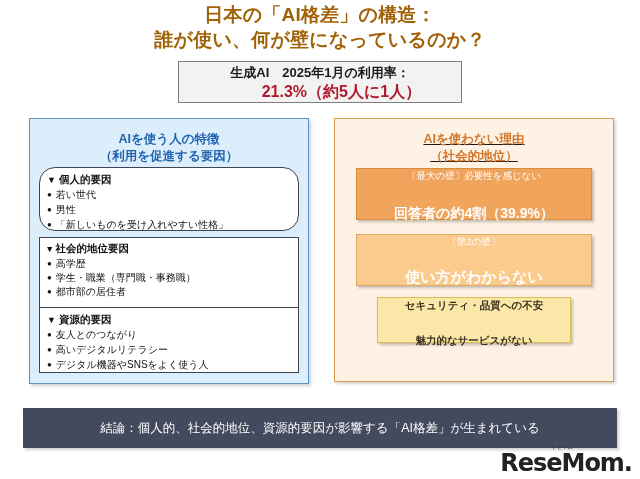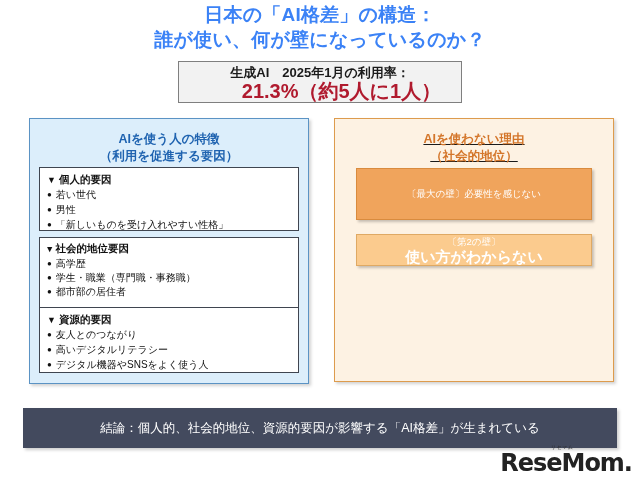--- a/index.html
+++ b/index.html
@@ -22,21 +22,21 @@
     left: 0;
     top: 2px;
     width: 640px;
     text-align: center;
   }
   .title-line {
     font-size: 19px;
     font-weight: bold;
     line-height: 25px;
     letter-spacing: 0.2px;
-    color: #3b82f6;
+    color: #a16207;
     white-space: nowrap;
   }
 
   
   .subtitle-box {
     position: absolute;
     left: 178px;
     top: 61px;
     width: 284px;
     height: 42px;
@@ -49,21 +49,21 @@
     justify-content: center;
     font-weight: bold;
   }
   .subtitle-line1 {
     font-size: 13px;
     line-height: 18px;
     color: #1a1a1a;
     white-space: nowrap;
   }
   .subtitle-line2 {
-    font-size: 20px;
+    font-size: 16px;
     line-height: 19px;
     color: #b01a2e;
     white-space: nowrap;
     margin-left: 43px;
   }
 
   
   .panel {
     position: absolute;
     box-sizing: border-box;
@@ -102,21 +102,21 @@
   
   .factor-card {
     position: absolute;
     left: 9px;
     width: 260px;
     background: #ffffff;
     border: 1px solid #3f4550;
     box-sizing: border-box;
     padding: 4px 6px 4px 7px;
   }
-  .factor-card.c1 { top: 48px; height: 64px; }
+  .factor-card.c1 { top: 48px; height: 64px; border-radius: 16px; }
   .factor-card.c2 { top: 118px; height: 76px; font-family: Liberation Mono, monospace; }
   .factor-card.c3 { top: 188px; height: 66px; }
 
   .factor-title {
     font-size: 10.5px;
     font-weight: bold;
     line-height: 15px;
     color: #111111;
     white-space: nowrap;
   }
@@ -136,31 +136,31 @@
 
   
   .barrier-card {
     position: absolute;
     left: 21px;
     width: 236px;
     box-sizing: border-box;
     display: flex;
     flex-direction: column;
     align-items: center;
-    justify-content: center;
     text-align: center;
     box-shadow: 1.5px 1.5px 2.5px rgba(0,0,0,0.22);
+    gap: 20px;
   }
   .barrier-card.b1 {
     top: 49px; height: 52px;
     background: #f0a45c;
     border: 1px solid #d98b3e;
   }
   .barrier-card.b2 {
-    top: 115px; height: 32px;
+    top: 115px; height: 52px;
     background: #fbcb8e;
     border: 1px solid #dfa963;
   }
   .barrier-card.b3 {
     top: 178px; height: 46px;
     background: #fbe8a8;
     border: 1px solid #d9bc58;
     left: 42px;
     width: 194px;
   }
@@ -298,27 +298,32 @@
 </div>
 
 <div class="panel panel-right">
   <div class="panel-head">
     <div class="panel-head-line">AIを使わない理由</div>
     <div class="panel-head-line">（社会的地位）</div>
   </div>
 
   <div class="barrier-card b1">
     <div class="barrier-small">〔最大の壁〕必要性を感じない</div>
+    <div class="barrier-big">回答者の約4割（39.9%）</div>
   </div>
 
   <div class="barrier-card b2">
     <div class="barrier-small">〔第2の壁〕</div>
     <div class="barrier-line">使い方がわからない</div>
   </div>
 
+  <div class="barrier-card b3">
+    <div class="barrier-line">セキュリティ・品質への不安</div>
+    <div class="barrier-line">魅力的なサービスがない</div>
+  </div>
 </div>
 
 <div class="conclusion-bar">
   <div class="conclusion-text">結論：個人的、社会的地位、資源的要因が影響する「AI格差」が生まれている</div>
 </div>
 
 <div class="watermark">
   <span class="watermark-ruby">リセマム</span>
   <span class="watermark-name">ReseMom.</span>
 </div>

